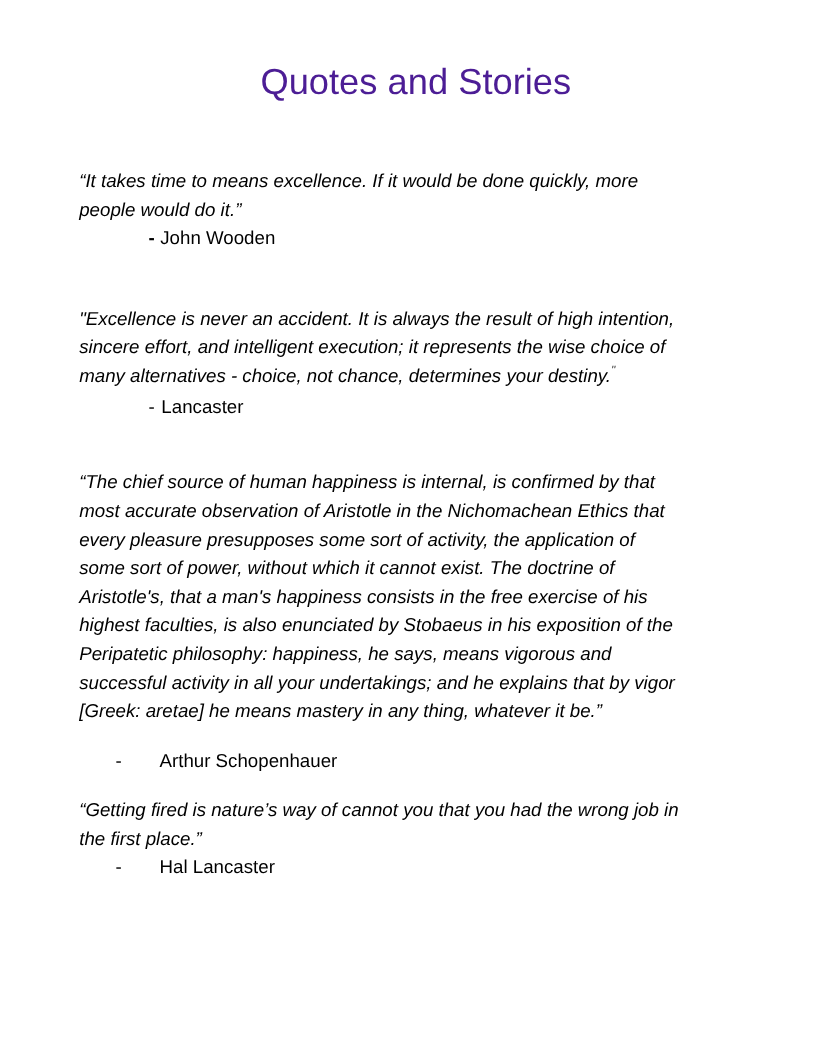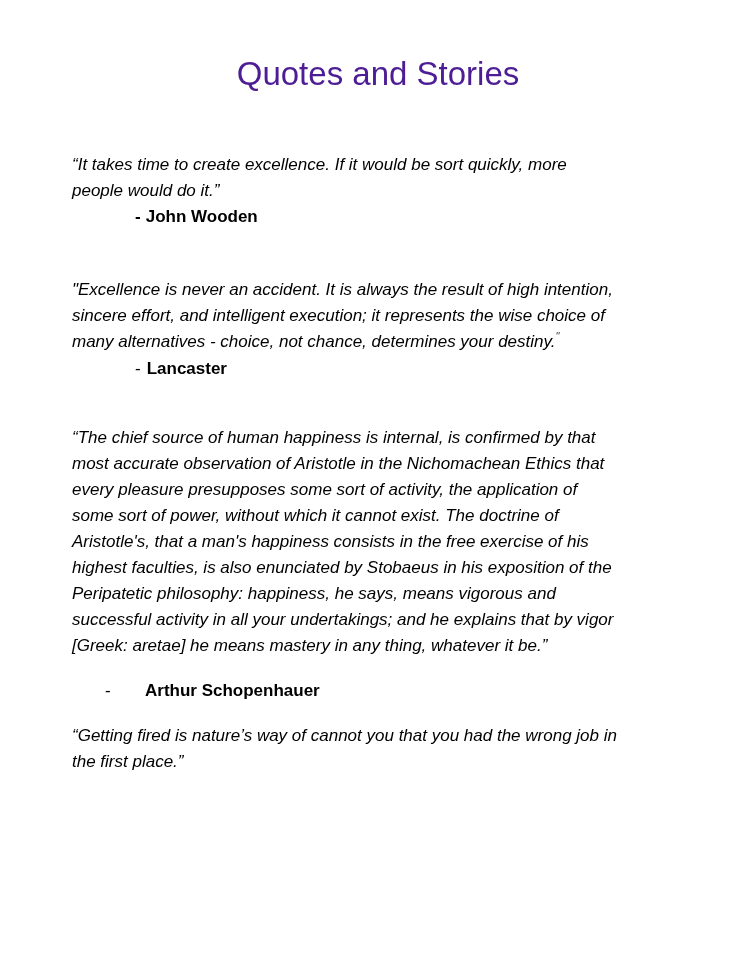--- a/index.html
+++ b/index.html
@@ -43,21 +43,21 @@
     position: relative;
     top: -7px;
     color: #3a3a3a;
   }
   .attribution {
     margin: 0;
     font-size: 17px;
     line-height: 26px;
     font-style: normal;
   }
-  .attrib-name { font-weight: 700; }
+  .attrib-name { font-weight: 400; }
   
   .attrib-inline { padding-left: 63px; }
   .attrib-inline .attrib-dash { font-weight: 700; margin-right: 5px; }
   
   .attrib-inline.regular-dash .attrib-dash { font-weight: 400; margin-right: 6px; }
   
   .attrib-list { padding-left: 33px; }
   .attrib-list .attrib-dash {
     display: inline-block;
     width: 40px;
@@ -78,21 +78,21 @@
   }
 </style>
 </head>
 <body>
 
 <div class="page">
 
   <h1 class="doc-title">Quotes and Stories</h1>
 
   <div class="quote-block b1">
-    <p class="quote-text">“It takes time to create excellence. If it would be sort quickly, more
+    <p class="quote-text">“It takes time to means excellence. If it would be done quickly, more
 people would do it.”</p>
     <p class="attribution attrib-inline">
       <span class="attrib-dash">-</span><span class="attrib-name">John Wooden</span>
     </p>
   </div>
 
   <div class="quote-block b2">
     <p class="quote-text"><span>"Excellence is never an accident. It is always the result of high intention,
 sincere effort, and intelligent execution; it represents the wise choice of
 many alternatives - choice, not chance, determines your destiny.</span><span class="sup-quote">"</span></p>
@@ -113,16 +113,19 @@
 successful activity in all your undertakings; and he explains that by vigor
 [Greek: aretae] he means mastery in any thing, whatever it be.”</p>
     <p class="attribution attrib-list">
       <span class="attrib-dash">-</span><span class="attrib-name">Arthur Schopenhauer</span>
     </p>
   </div>
 
   <div class="quote-block b5">
     <p class="quote-text">“Getting fired is nature’s way of cannot you that you had the wrong job in
 the first place.”</p>
+    <p class="attribution attrib-list">
+      <span class="attrib-dash">-</span><span class="attrib-name">Hal Lancaster</span>
+    </p>
   </div>
 
 
 </div>
 
 </body></html>

